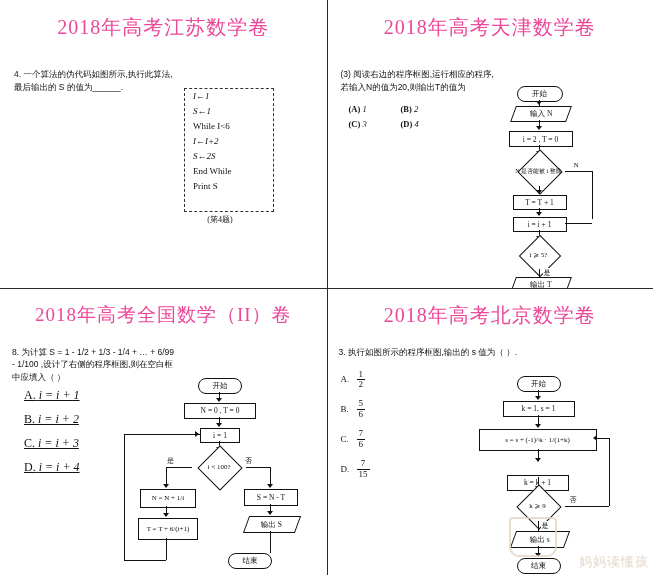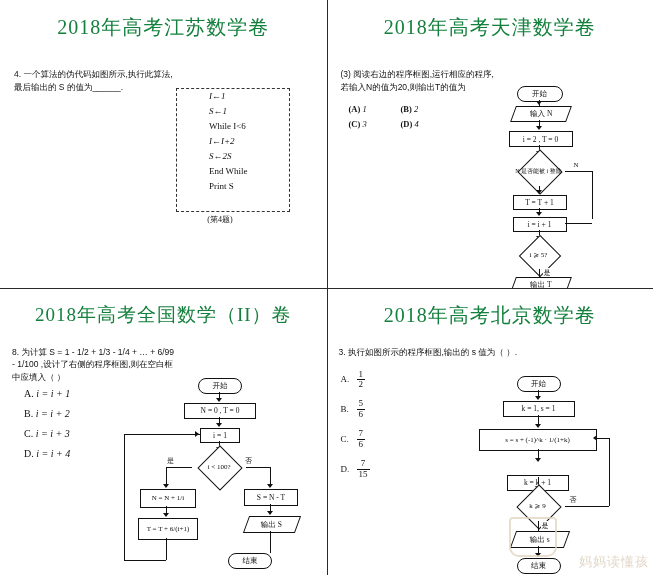--- a/index.html
+++ b/index.html
@@ -19,36 +19,35 @@
   }
   .cell{position:relative;overflow:hidden;}
   .vline{position:absolute;left:50%;top:0;bottom:0;width:1px;background:#2a2a2a;}
   .hline{position:absolute;top:50%;left:0;right:0;height:1px;background:#2a2a2a;}
   .title{
     text-align:center;
     font-size:20px;
     font-family:"Liberation Serif", serif;
     letter-spacing:1px;
     margin-top:14px;
-    color:#15803d;
+    color:#ec4899;
   }
   .q{
     font-size:8.5px;
     line-height:1.5;
     color:#111;
     font-family:Liberation Sans, sans-serif;
   }
   .ital{font-style:italic;}
 
   
   .p1-text{position:absolute;left:14px;top:68px;width:160px;}
   .p1-box{
-    position:absolute;left:176px;top:88px;width:88px;height:122px;
+    position:absolute;left:184px;top:88px;width:88px;height:122px;
     border:1px dashed #333;
-    padding-left:24px;
   }
   .p1-box .ln{
     font-size:9px;line-height:15px;padding-left:8px;
     font-family:"Liberation Serif", serif;
   }
   .p1-cap{position:absolute;left:176px;top:214px;width:88px;text-align:center;font-size:8px;}
 
   
   .fc{position:absolute;}
   .rect{border:1px solid #111;background:#fff;display:flex;align-items:center;justify-content:center;font-size:7.5px;text-align:center;font-family:"Liberation Serif",serif;}
@@ -66,21 +65,21 @@
   .arrow-l{position:absolute;width:0;height:0;border-top:3px solid transparent;border-bottom:3px solid transparent;border-right:4px solid #111;}
 
   
   .p2-text{position:absolute;left:14px;top:68px;width:160px;}
   .p2-opts{position:absolute;left:22px;top:104px;width:150px;font-size:8.5px;}
   .p2-opts div{display:flex;margin-bottom:5px;}
   .p2-opts span{width:52px;}
 
   
   .p3-text{position:absolute;left:12px;top:58px;width:165px;}
-  .p3-opts{position:absolute;left:24px;top:100px;font-size:10px;}
+  .p3-opts{position:absolute;left:24px;top:100px;font-size:12px;text-decoration:underline;}
   .p3-opts div{margin-bottom:9px;}
 
   
   .p4-text{position:absolute;left:12px;top:58px;width:300px;}
   .p4-opts{position:absolute;left:14px;top:82px;font-size:9px;}
   .p4-opts .row{display:flex;align-items:center;margin-bottom:10px;}
   .p4-opts .row .k{width:16px;}
   .frac{display:inline-block;text-align:center;line-height:1.05;font-size:9px;vertical-align:middle;}
   .frac .num{display:block;padding:0 2px;}
   .frac .den{display:block;border-top:1px solid #111;padding:0 2px;}

